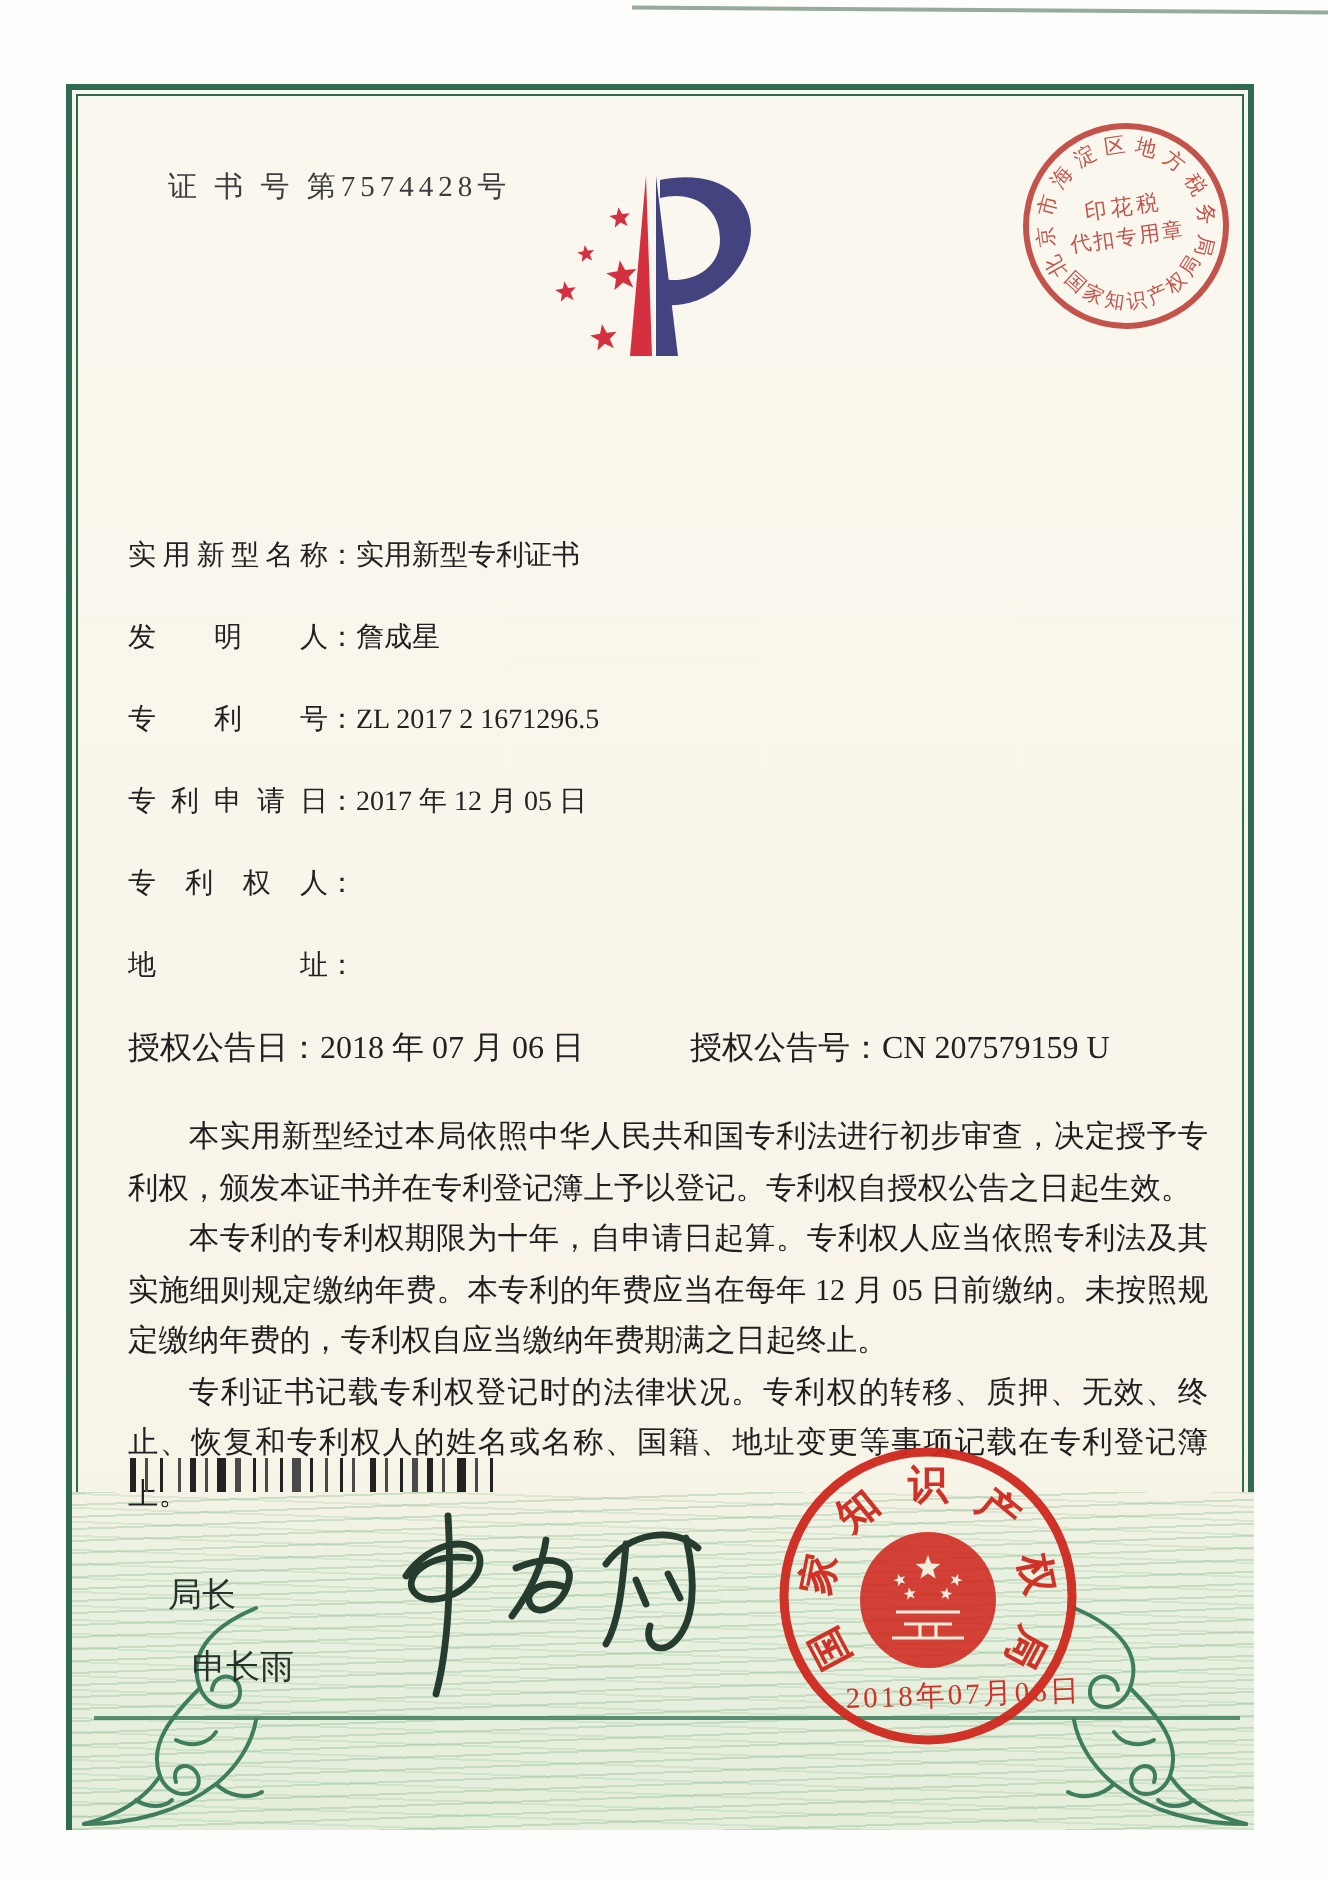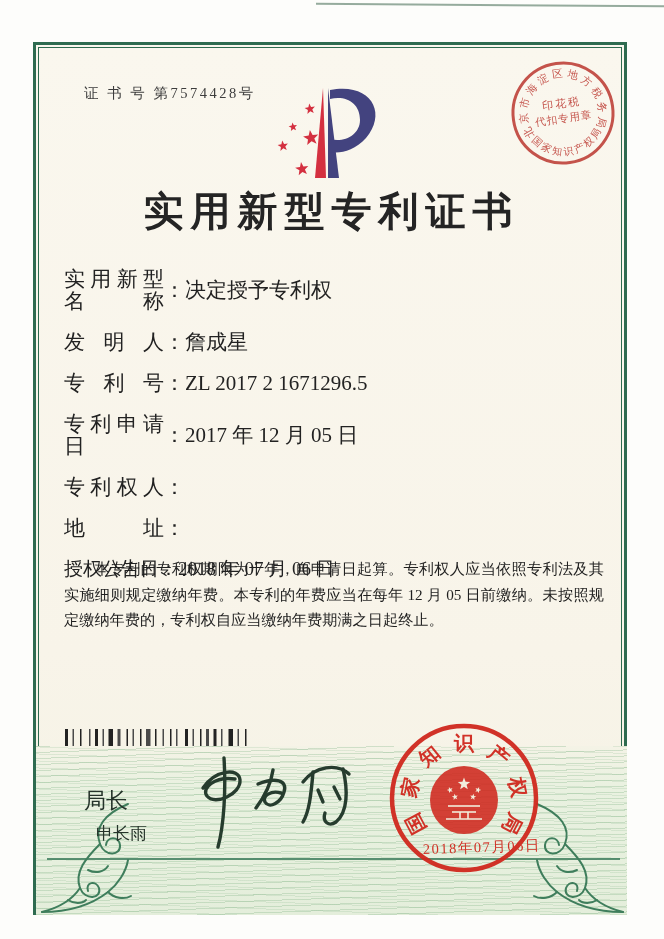--- a/index.html
+++ b/index.html
@@ -8,38 +8,38 @@
   .scan-edge{position:absolute;top:4px;left:316px;width:348px;height:2px;background:#5d7f6a;opacity:.65;transform:rotate(.4deg);}
   .frame{position:absolute;left:33px;top:42px;width:594px;height:873px;border:3px solid #2e6b50;
          background:linear-gradient(180deg,#faf7ee 0%,#f8f4e9 70%,#f4f2e4 100%);box-sizing:border-box;}
   .frame::after{content:"";position:absolute;inset:2px;border:1px solid #2e6b50;pointer-events:none;}
   .cert-no{position:absolute;left:64px;top:84px;font-size:14.5px;letter-spacing:2.5px;color:#3c3c3c;z-index:3;margin-left:20px;}
   .logo{position:absolute;left:266px;top:82px;z-index:2;}
   .tax-stamp{position:absolute;left:506px;top:56px;transform:rotate(-8deg);z-index:2;opacity:.92;}
   .title{position:absolute;left:33px;top:184px;width:597px;text-align:center;font-size:40px;font-weight:700;
          letter-spacing:7px;color:#242424;z-index:3;}
   .fields{position:absolute;left:64px;top:268px;width:548px;z-index:3;color:#222;}
-  .field-row{display:flex;align-items:center;margin-bottom:19px;min-height:22px;font-size:21px;line-height:22px;}
+  .field-row{display:flex;align-items:center;margin-bottom:19px;min-height:22px;font-size:14px;line-height:22px;}
   .flabel{display:inline-block;width:100px;text-align:justify;text-align-last:justify;flex:0 0 100px;}
   .fcolon{flex:0 0 14px;}
   .fvalue{max-width:434px;}
-  .grant-row{position:relative;font-size:19px;line-height:22px;margin-top:3px;}
+  .grant-row{position:relative;font-size:16px;line-height:22px;margin-top:3px;}
   .grant-group2{position:absolute;left:281px;top:0;}
   .paras{position:absolute;left:64px;top:556px;width:540px;font-size:15.2px;line-height:25.5px;
          text-align:justify;color:#1f1f1f;z-index:3;}
   .paras p{margin:0;text-indent:2em;}
   .barcode{position:absolute;left:65px;top:729px;z-index:3;}
   .green-zone{position:absolute;left:36px;top:746px;width:591px;height:169px;z-index:1;
     background:
       repeating-linear-gradient(178deg, rgba(122,175,128,.30) 0 1px, rgba(0,0,0,0) 1px 6px),
       repeating-linear-gradient(182deg, rgba(122,175,128,.18) 0 1px, rgba(0,0,0,0) 1px 7px),
       linear-gradient(180deg,#f4f3e6 0%,#e9f1e0 25%,#e4eedb 100%);}
   .bottom-rule{position:absolute;left:47px;top:858px;width:573px;height:2px;background:#3f7e5e;opacity:.85;z-index:2;}
   .director-title{position:absolute;left:84px;top:786px;font-family:"Liberation Sans","DejaVu Sans",sans-serif;
-                  font-size:22px;color:#25332a;z-index:4;}
+                  font-size:17px;color:#25332a;z-index:4;}
   .director-name{position:absolute;left:96px;top:822px;font-family:"Liberation Sans","DejaVu Sans",sans-serif;
                   font-size:17px;color:#25332a;z-index:4;}
   .signature{position:absolute;left:185px;top:750px;z-index:4;}
   .seal{position:absolute;left:382px;top:720px;z-index:5;opacity:.95;}
   .flourish{position:absolute;z-index:2;}
   .flourish.left{left:38px;top:800px;}
   .flourish.right{left:532px;top:800px;transform:scaleX(-1);}
   .footer{position:absolute;left:33px;top:878px;width:597px;text-align:center;font-size:13px;
           letter-spacing:1px;color:#333;z-index:4;}
   svg text{font-family:"Liberation Serif","DejaVu Serif",serif;}
@@ -90,28 +90,27 @@
         <text transform="translate(46.0,93.9) rotate(376.7)" text-anchor="middle" dominant-baseline="central" font-size="10" fill="#c0463e">知</text>
         <text transform="translate(57.0,95.5) rotate(360.0)" text-anchor="middle" dominant-baseline="central" font-size="10" fill="#c0463e">识</text>
         <text transform="translate(68.0,93.9) rotate(343.3)" text-anchor="middle" dominant-baseline="central" font-size="10" fill="#c0463e">产</text>
         <text transform="translate(78.2,89.2) rotate(326.7)" text-anchor="middle" dominant-baseline="central" font-size="10" fill="#c0463e">权</text>
         <text transform="translate(86.5,81.7) rotate(310.0)" text-anchor="middle" dominant-baseline="central" font-size="10" fill="#c0463e">局</text>
       </g>
     <text x="57" y="51" text-anchor="middle" font-size="11" letter-spacing="2" fill="#c0463e">印花税</text>
     <text x="57" y="66" text-anchor="middle" font-size="10.5" letter-spacing="1" fill="#c0463e">代扣专用章</text>
   </svg>
 
-  <div class="title">实用新型专利证书</div>
 
   <div class="fields">
 
     <div class="field-row">
         <span class="flabel">实用新型名称</span>
         <span class="fcolon">：</span>
-        <span class="fvalue">决定授予专利权</span>
+        <span class="fvalue">实用新型专利证书</span>
       </div>
       <div class="field-row">
         <span class="flabel">发明人</span>
         <span class="fcolon">：</span>
         <span class="fvalue">詹成星</span>
       </div>
       <div class="field-row">
         <span class="flabel">专利号</span>
         <span class="fcolon">：</span>
         <span class="fvalue">ZL 2017 2 1671296.5</span>
@@ -124,25 +123,30 @@
       <div class="field-row">
         <span class="flabel">专利权人</span>
         <span class="fcolon">：</span>
       </div>
       <div class="field-row">
         <span class="flabel">地址</span>
         <span class="fcolon">：</span>
       </div>
       <div class="grant-row">
       <span>授权公告日</span><span>：</span><span>2018 年 07 月 06 日</span>
+      <span class="grant-group2">
+        <span>授权公告号</span><span>：</span><span>CN 207579159 U</span>
+      </span>
     </div>
   </div>
 
   <div class="paras">
+    <p>本实用新型经过本局依照中华人民共和国专利法进行初步审查，决定授予专利权，颁发本证书并在专利登记簿上予以登记。专利权自授权公告之日起生效。</p>
     <p>本专利的专利权期限为十年，自申请日起算。专利权人应当依照专利法及其实施细则规定缴纳年费。本专利的年费应当在每年 12 月 05 日前缴纳。未按照规定缴纳年费的，专利权自应当缴纳年费期满之日起终止。</p>
+    <p>专利证书记载专利权登记时的法律状况。专利权的转移、质押、无效、终止、恢复和专利权人的姓名或名称、国籍、地址变更等事项记载在专利登记簿上。</p>
   </div>
 
   <svg class="barcode" width="182" height="17" viewBox="0 0 182 17">
       <rect x="0" y="0" width="3" height="17" fill="#222"></rect>
       <rect x="7.5" y="0" width="1.5" height="17" fill="#4a4a4a"></rect>
       <rect x="15" y="0" width="1.5" height="17" fill="#222"></rect>
       <rect x="24" y="0" width="1.5" height="17" fill="#4a4a4a"></rect>
       <rect x="30" y="0" width="3" height="17" fill="#222"></rect>
       <rect x="37.5" y="0" width="1.5" height="17" fill="#4a4a4a"></rect>
       <rect x="43.5" y="0" width="4.5" height="17" fill="#222"></rect>

